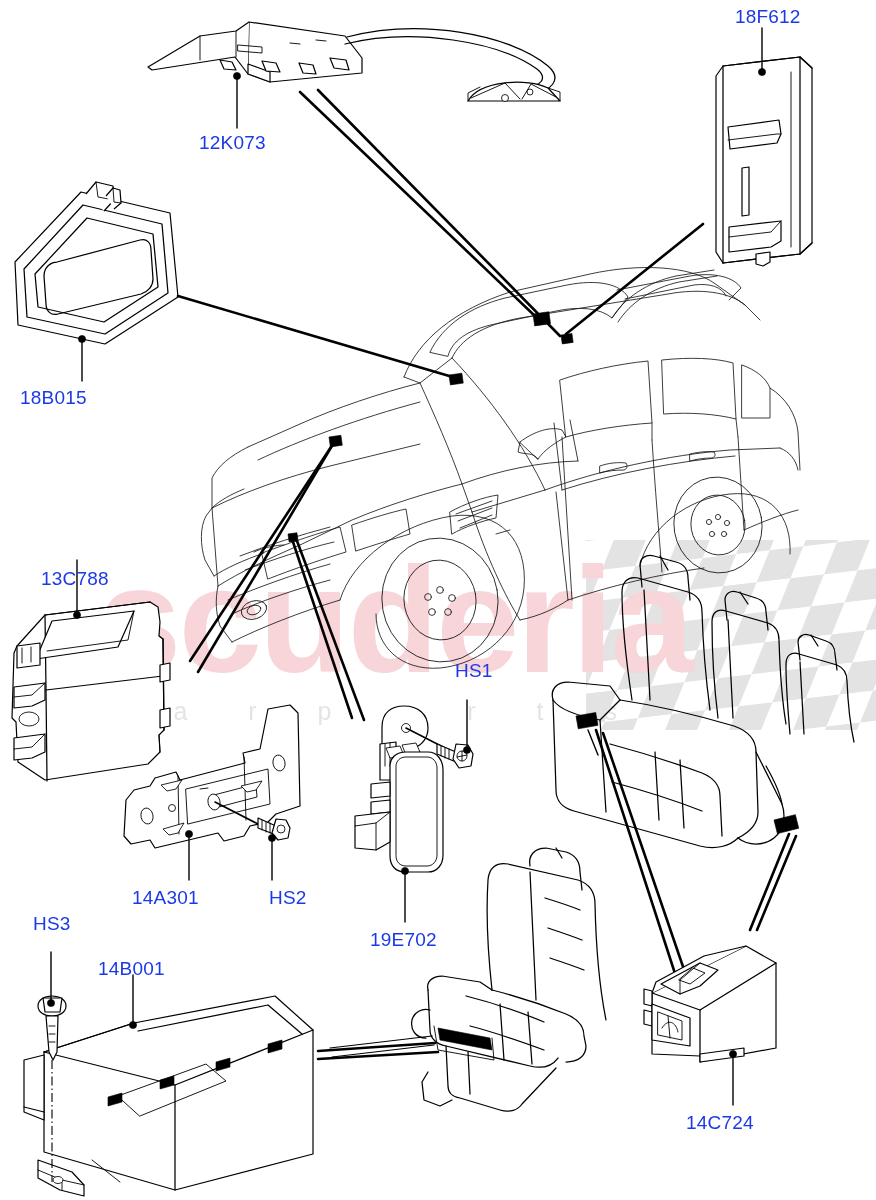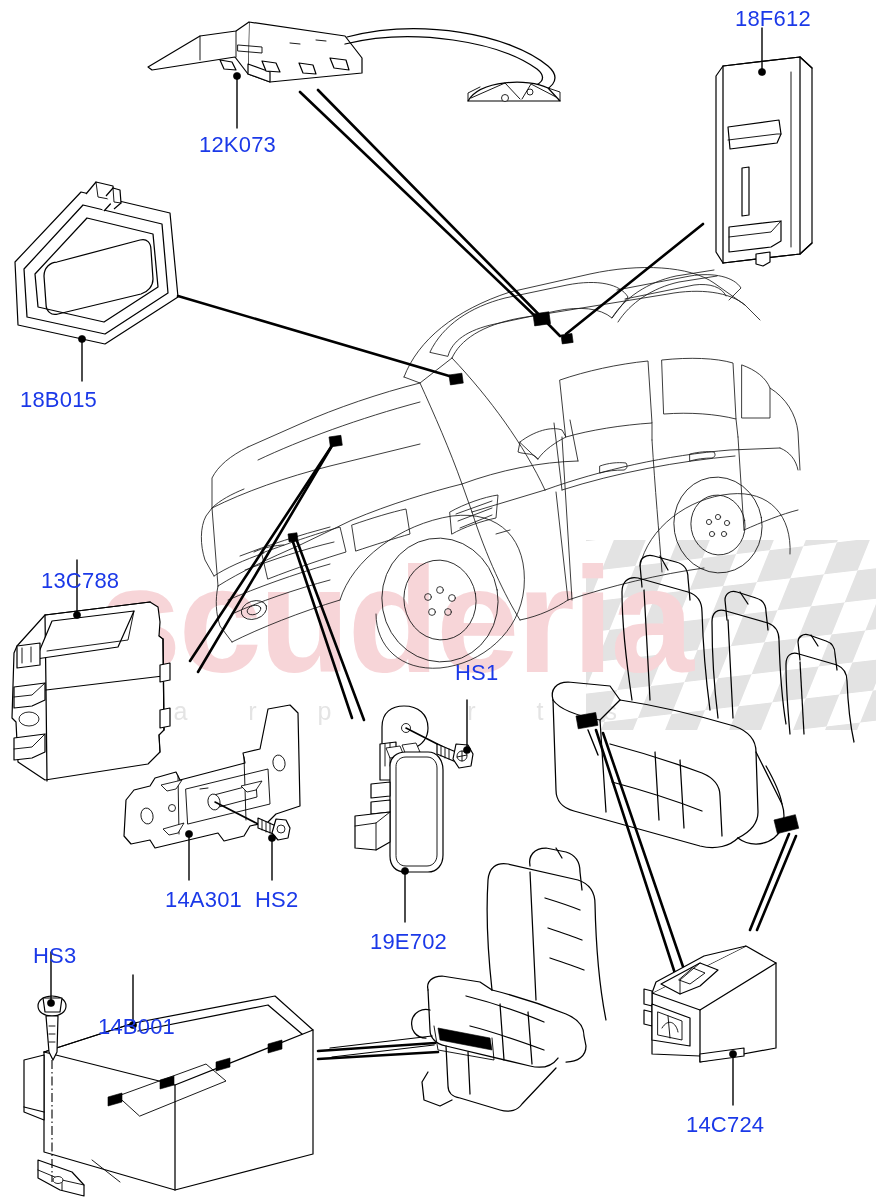--- a/index.html
+++ b/index.html
@@ -1,19 +1,19 @@
 <!DOCTYPE html>
 <html><head>
 <meta charset="utf-8">
 <style>
   html,body{margin:0;padding:0;background:#ffffff;}
   body{font-family:"Liberation Sans",sans-serif;}
   #page{position:relative;width:876px;height:1200px;background:#ffffff;overflow:hidden;}
   #wm{position:absolute;inset:0;pointer-events:none;}
-  .lbl{position:absolute;color:#1b39e8;font-size:22px;font-family:"Liberation Sans",sans-serif;white-space:nowrap;letter-spacing:.2px;}
+  .lbl{position:absolute;color:#1b39e8;font-size:19px;font-family:"Liberation Sans",sans-serif;white-space:nowrap;letter-spacing:.2px;}
   svg{position:absolute;left:0;top:0;}
   .art{fill:none;stroke:#000;stroke-width:1.25;stroke-linejoin:round;stroke-linecap:round;}
   .artT{fill:none;stroke:#000;stroke-width:.9;stroke-linejoin:round;stroke-linecap:round;}
   .veh{fill:none;stroke:#1a1a1a;stroke-width:.85;stroke-linejoin:round;stroke-linecap:round;}
   .lead{fill:none;stroke:#000;stroke-width:1.6;stroke-linecap:round;}
   .lead2{fill:none;stroke:#000;stroke-width:2.6;stroke-linecap:round;}
   .ptr{fill:none;stroke:#000;stroke-width:1.4;stroke-linecap:round;}
   .dash{fill:none;stroke:#000;stroke-width:1.1;stroke-dasharray:9 3 1.5 3;}
   .blk{fill:#000;stroke:#000;stroke-width:.6;}
   .wht{fill:#fff;stroke:#000;stroke-width:1.2;stroke-linejoin:round;}
@@ -405,21 +405,21 @@
         <circle cx="133" cy="1025" r="3.6" class="blk"></circle>
       <path class="ptr" d="M733 1054 L733 1105"></path>
         <circle cx="733" cy="1054" r="3.6" class="blk"></circle>
     </g>
   </svg>
 
   <div class="lbl" style="left:199px;top:132px">12K073</div>
   <div class="lbl" style="left:735px;top:6px">18F612</div>
   <div class="lbl" style="left:20px;top:387px">18B015</div>
   <div class="lbl" style="left:41px;top:568px">13C788</div>
-  <div class="lbl" style="left:165px;top:887px">14A301</div>
-  <div class="lbl" style="left:255px;top:887px">HS2</div>
+  <div class="lbl" style="left:132px;top:887px">14A301</div>
+  <div class="lbl" style="left:269px;top:887px">HS2</div>
   <div class="lbl" style="left:455px;top:660px">HS1</div>
   <div class="lbl" style="left:370px;top:929px">19E702</div>
-  <div class="lbl" style="left:33px;top:943px">HS3</div>
-  <div class="lbl" style="left:98px;top:1014px">14B001</div>
+  <div class="lbl" style="left:33px;top:913px">HS3</div>
+  <div class="lbl" style="left:98px;top:958px">14B001</div>
   <div class="lbl" style="left:686px;top:1112px">14C724</div>
 
 </div>
 
 </body></html>

